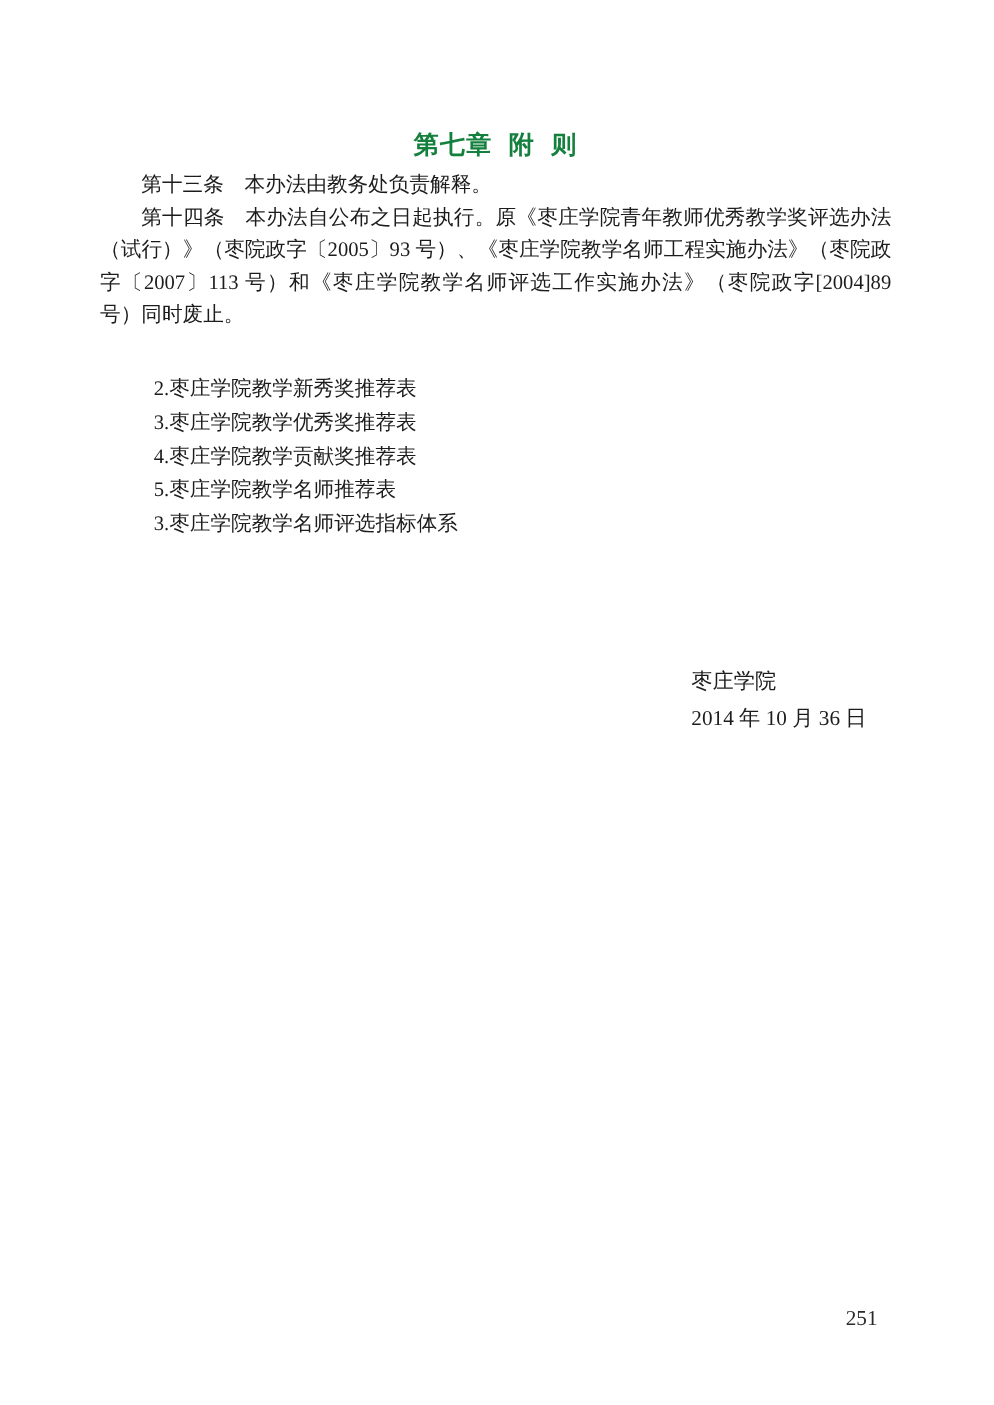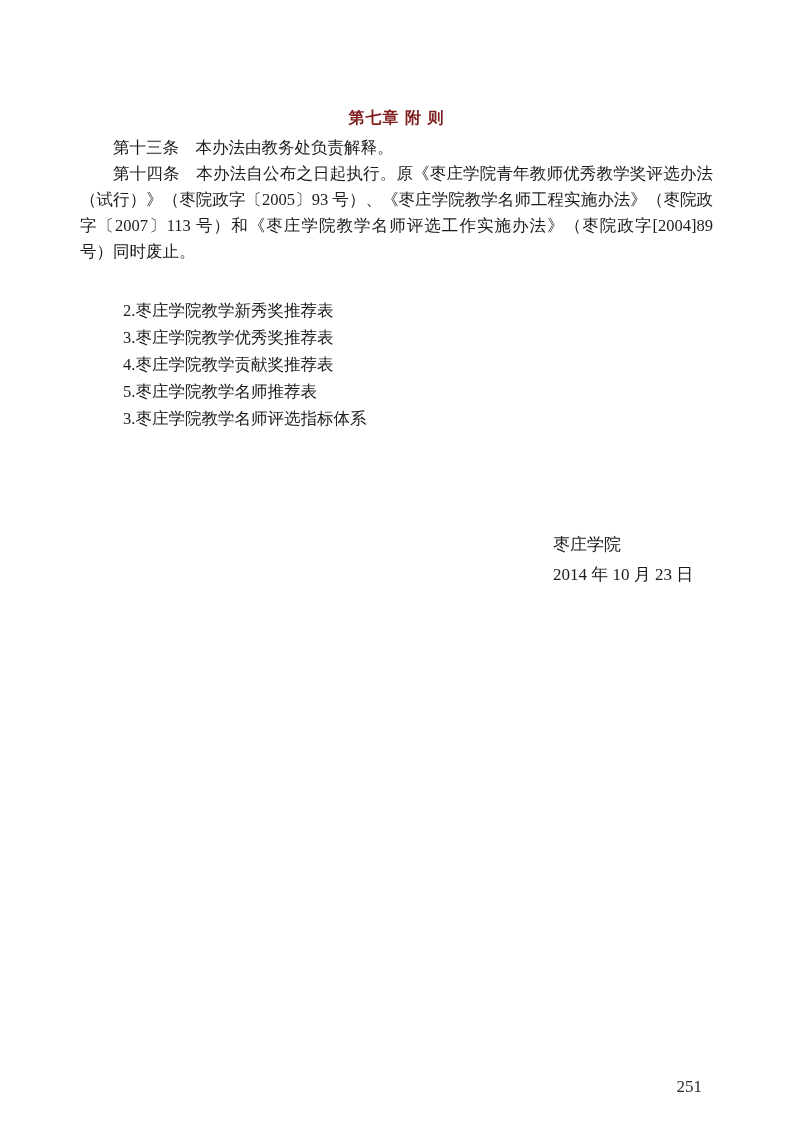--- a/index.html
+++ b/index.html
@@ -21,27 +21,27 @@
     background: #ffffff;
   }
   .content {
     position: absolute;
     left: 80px;
     top: 0;
     width: 633px;
   }
   .title {
     margin: 103px 0 0 0;
-    font-family: Liberation Sans, sans-serif;
+    font-family: Liberation Mono, monospace;
     font-weight: bold;
-    font-size: 16px;
+    font-size: 20px;
     line-height: 30px;
     text-align: center;
     letter-spacing: 1px;
-    color: #7f1d1d;
+    color: #15803d;
   }
   .paragraphs {
     margin-top: 2px;
     font-size: 16.5px;
     line-height: 26px;
   }
   .para {
     margin: 0;
     text-align: justify;
     text-indent: 2em;
@@ -64,21 +64,21 @@
     margin-top: 98px;
     margin-left: auto;
     margin-right: 0;
     width: 160px;
     text-align: left;
     font-size: 17px;
     line-height: 30px;
   }
   .page-number {
     position: absolute;
-    top: 1076px;
+    top: 1044px;
     right: 93px;
     font-size: 17px;
     line-height: 22px;
     color: #2a2a2a;
   }
 </style>
 </head>
 <body>
 
 <div class="page">
@@ -94,19 +94,19 @@
     <div class="attachments" id="attachments">
         <div class="attach-row">2.枣庄学院教学新秀奖推荐表</div>
         <div class="attach-row">3.枣庄学院教学优秀奖推荐表</div>
         <div class="attach-row">4.枣庄学院教学贡献奖推荐表</div>
         <div class="attach-row">5.枣庄学院教学名师推荐表</div>
         <div class="attach-row">3.枣庄学院教学名师评选指标体系</div>
       </div>
 
     <div class="signature">
       <div>枣庄学院</div>
-      <div>2014 年 10 月 23 日</div>
+      <div>2014 年 10 月 36 日</div>
     </div>
 
   </div>
 
   <div class="page-number">251</div>
 </div>
 
 </body></html>

